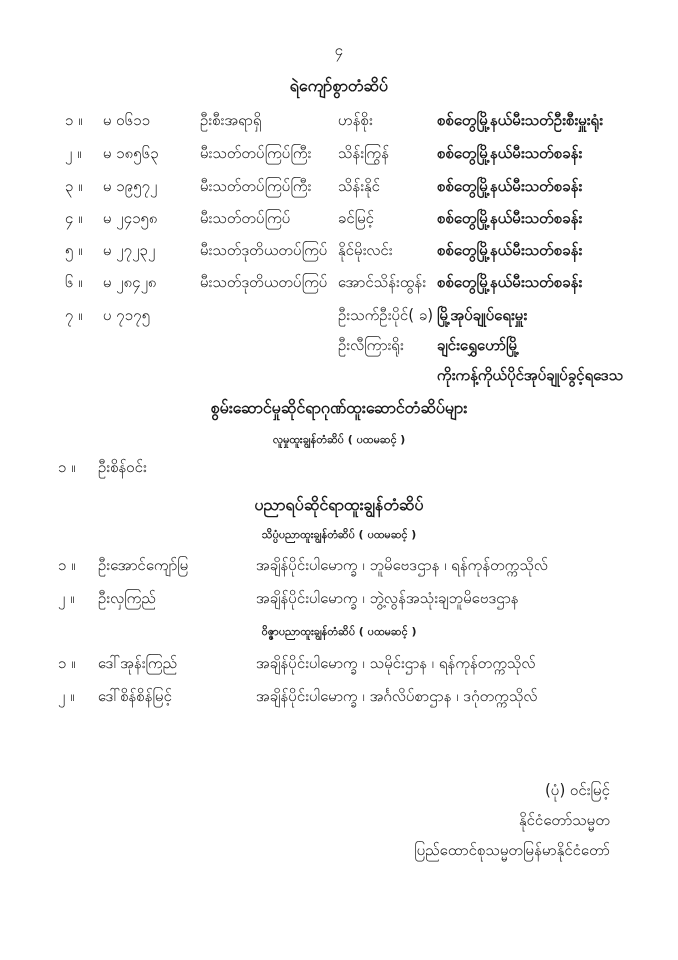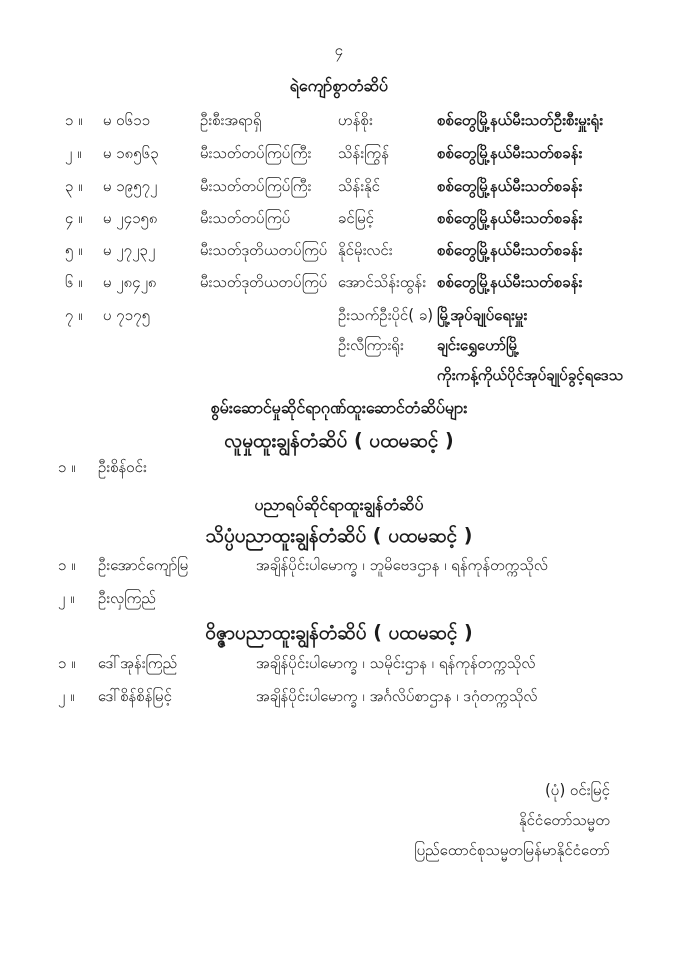--- a/index.html
+++ b/index.html
@@ -11,21 +11,21 @@
     position:relative;
     overflow:hidden;
   }
   .page{
     position:absolute;left:0;top:0;width:678px;height:960px;
     background:#ffffff;
   }
   .abs{position:absolute;white-space:nowrap;font-size:15px;line-height:24px;}
   .center{left:0;width:678px;text-align:center;}
   .heading{font-weight:bold;font-size:16px;}
-  .subheading{font-weight:bold;font-size:19px;}
+  .subheading{font-weight:bold;font-size:11px;}
   .pagenum{font-size:15px;}
   .cell{position:absolute;top:0;white-space:nowrap;font-size:15px;line-height:24px;}
   .row{position:absolute;left:0;width:678px;height:24px;}
   .c-no{left:65px;}
   .c-id{left:103px;}
   .c-rank{left:200px;}
   .c-name{left:338px;}
   .c-office{left:437px;font-weight:bold;}
   .c2-no{left:58px;}
   .c2-name{left:98px;}
@@ -113,20 +113,21 @@
   <div class="abs center subheading" style="top:523px;">သိပ္ပံပညာထူးချွန်တံဆိပ် ( ပထမဆင့် )</div>
 
   <div class="row" style="top:553px;">
     <span class="cell c2-no">၁ ။</span>
     <span class="cell c2-name">ဦးအောင်ကျော်မြ</span>
     <span class="cell c3-desc">အချိန်ပိုင်းပါမောက္ခ ၊ ဘူမိဗေဒဌာန ၊ ရန်ကုန်တက္ကသိုလ်</span>
   </div>
   <div class="row" style="top:586px;">
     <span class="cell c2-no">၂ ။</span>
     <span class="cell c2-name">ဦးလှကြည်</span>
+    <span class="cell c3-desc">အချိန်ပိုင်းပါမောက္ခ ၊ ဘွဲ့လွန်အသုံးချဘူမိဗေဒဌာန</span>
   </div>
 
   <div class="abs center subheading" style="top:620px;">ဝိဇ္ဇာပညာထူးချွန်တံဆိပ် ( ပထမဆင့် )</div>
 
   <div class="row" style="top:651px;">
     <span class="cell c2-no">၁ ။</span>
     <span class="cell c2-name">ဒေါ်အုန်းကြည်</span>
     <span class="cell c3-desc">အချိန်ပိုင်းပါမောက္ခ ၊ သမိုင်းဌာန ၊ ရန်ကုန်တက္ကသိုလ်</span>
   </div>
   <div class="row" style="top:684px;">

